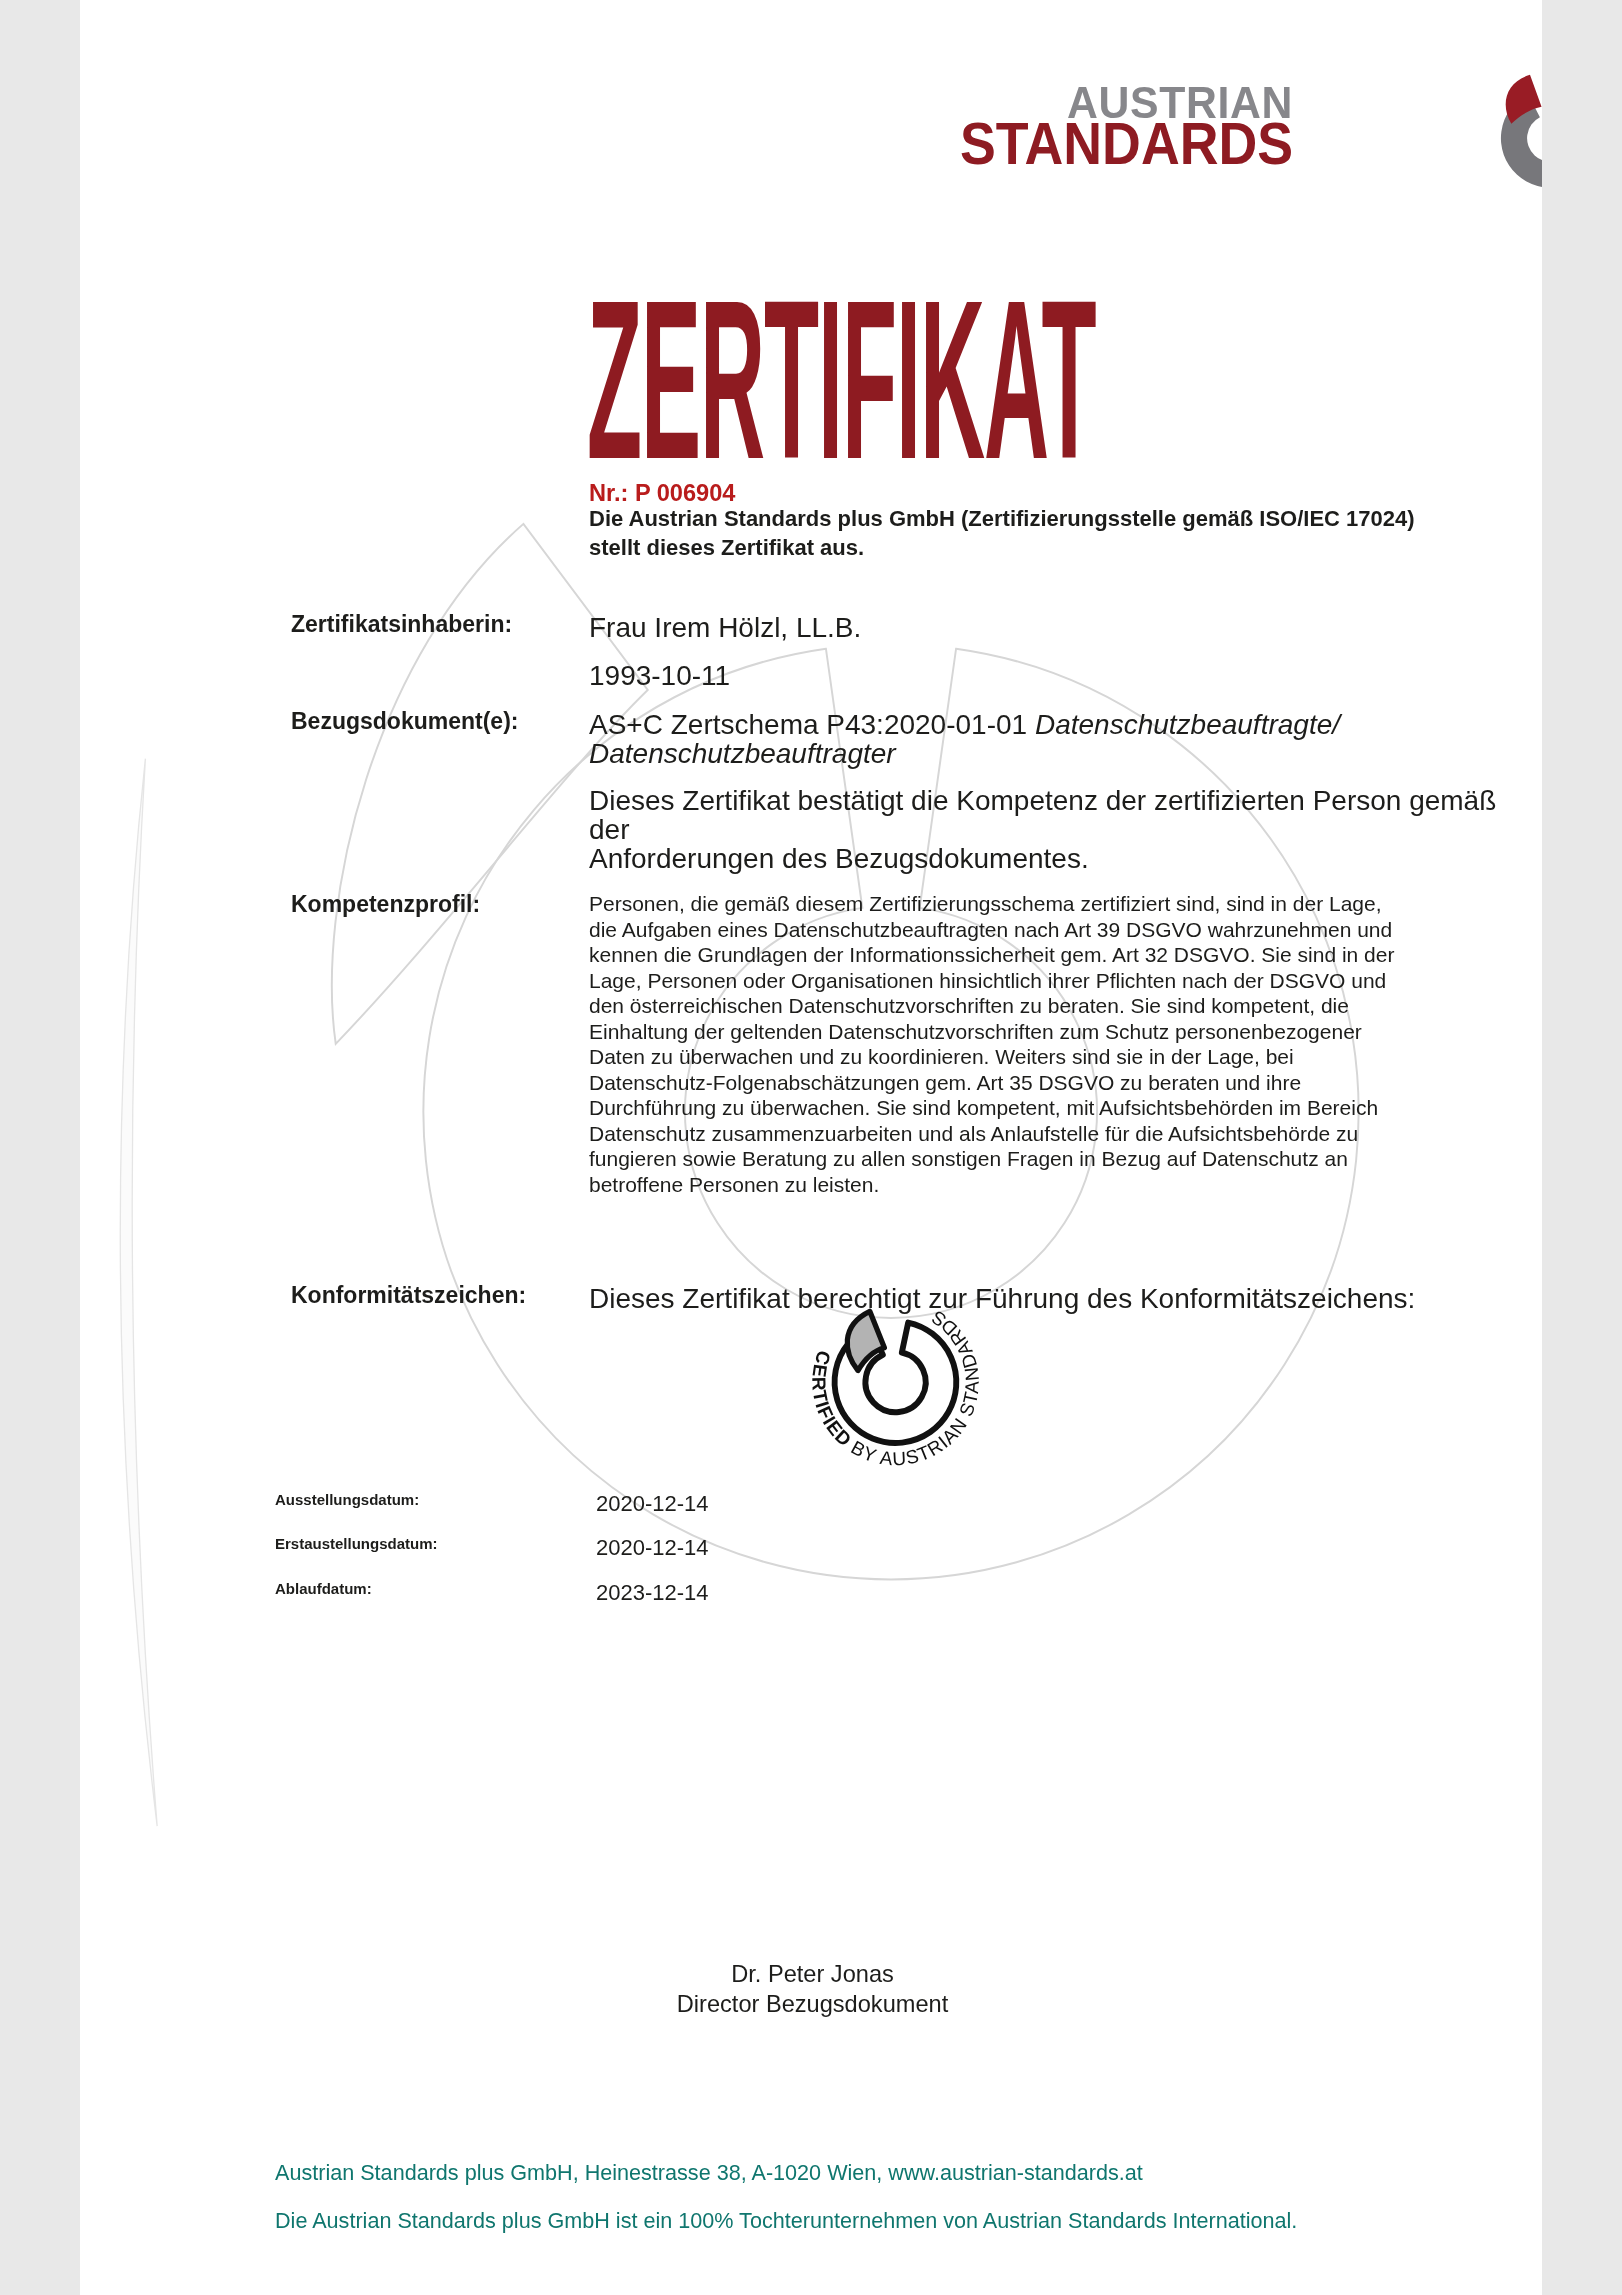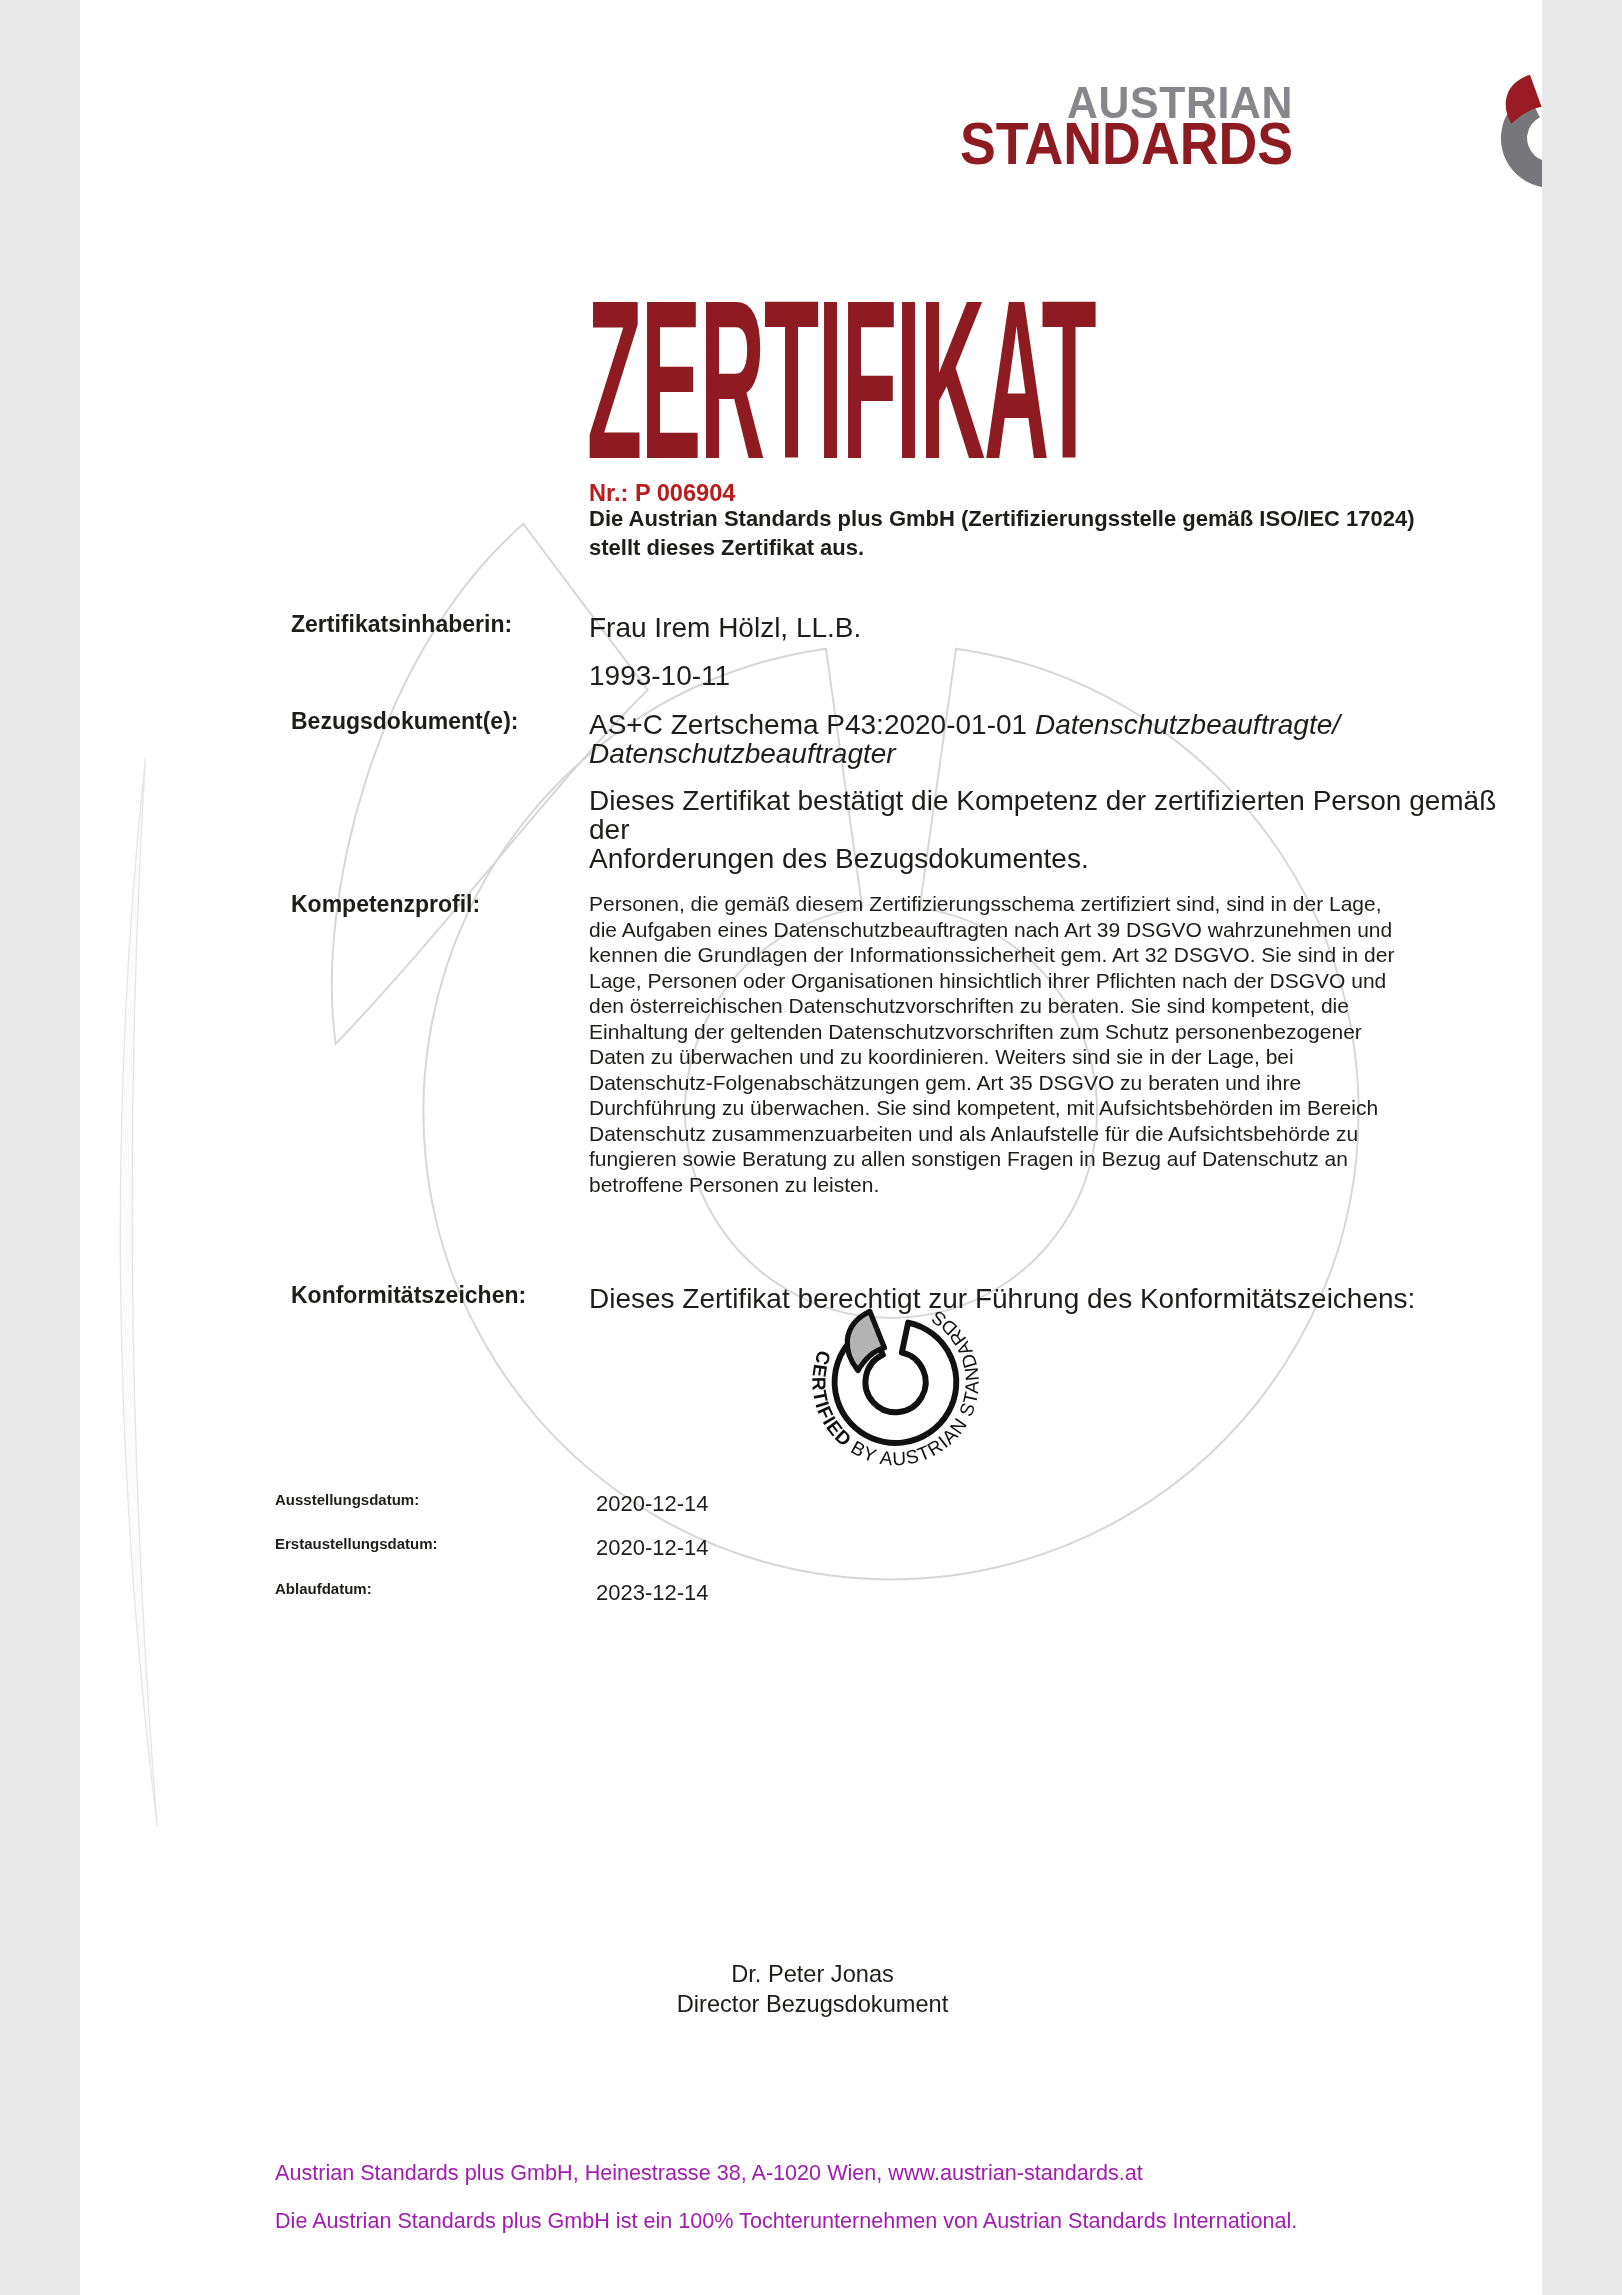--- a/index.html
+++ b/index.html
@@ -56,21 +56,21 @@
   
   .date-label{left:195px;font-size:15px;font-weight:bold;white-space:nowrap;}
   .date-value{left:516px;font-size:22px;white-space:nowrap;}
   
   .signature{
     left:569px;top:1959px;width:327px;
     text-align:center;font-size:23.6px;line-height:30px;
   }
   .footer{
     left:195px;top:2137px;
-    font-size:21.6px;line-height:24px;color:#a21caf;
+    font-size:21.6px;line-height:24px;color:#0f766e;
     white-space:pre-line;
   }
   
   .watermark-svg{position:absolute;left:0;top:0;z-index:0;pointer-events:none;}
   .content{position:absolute;inset:0;z-index:1;}
   .icon-svg{position:absolute;left:1404px;top:69px;}
   .mark-svg{position:absolute;left:693px;top:1276px;}
   .mark-text{font-family:"Liberation Sans", sans-serif;font-size:29px;letter-spacing:1.5px;fill:#111;}
 </style>
 </head>

